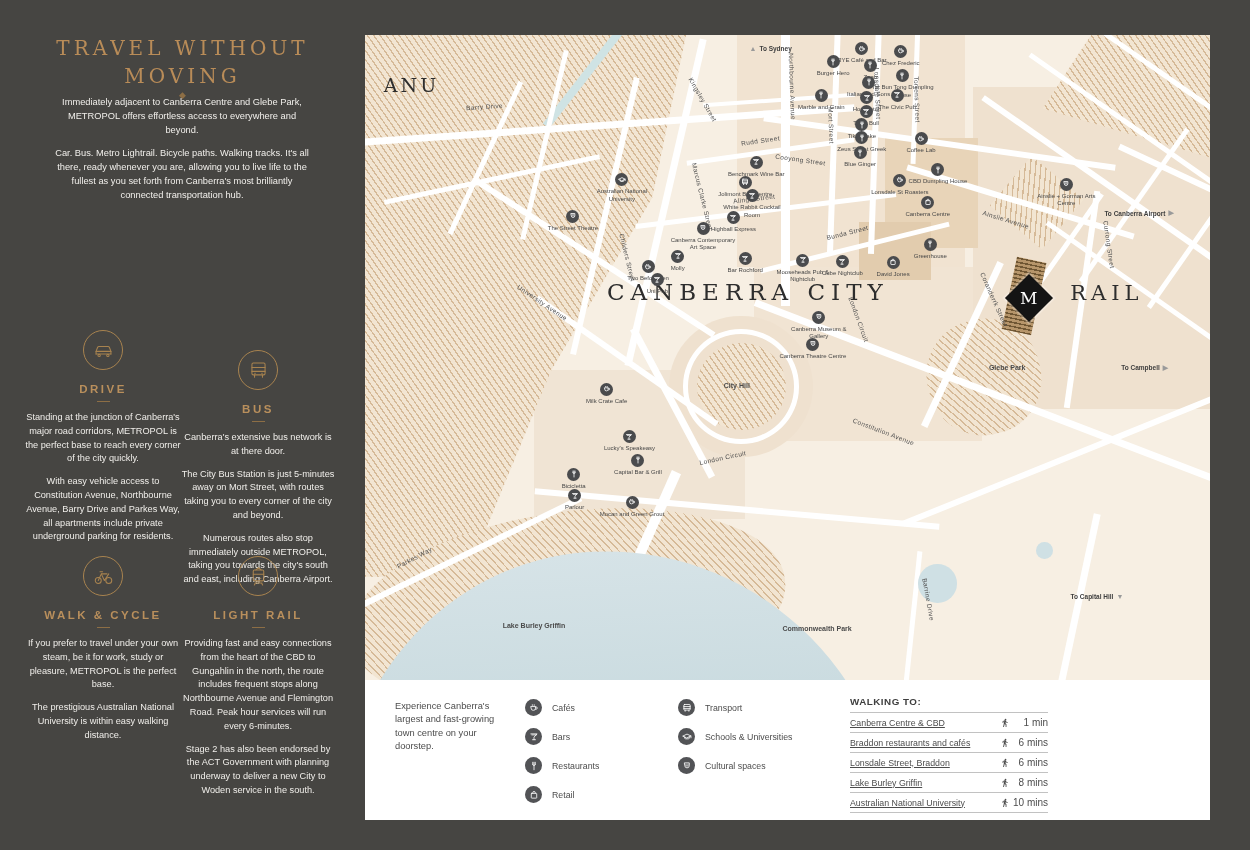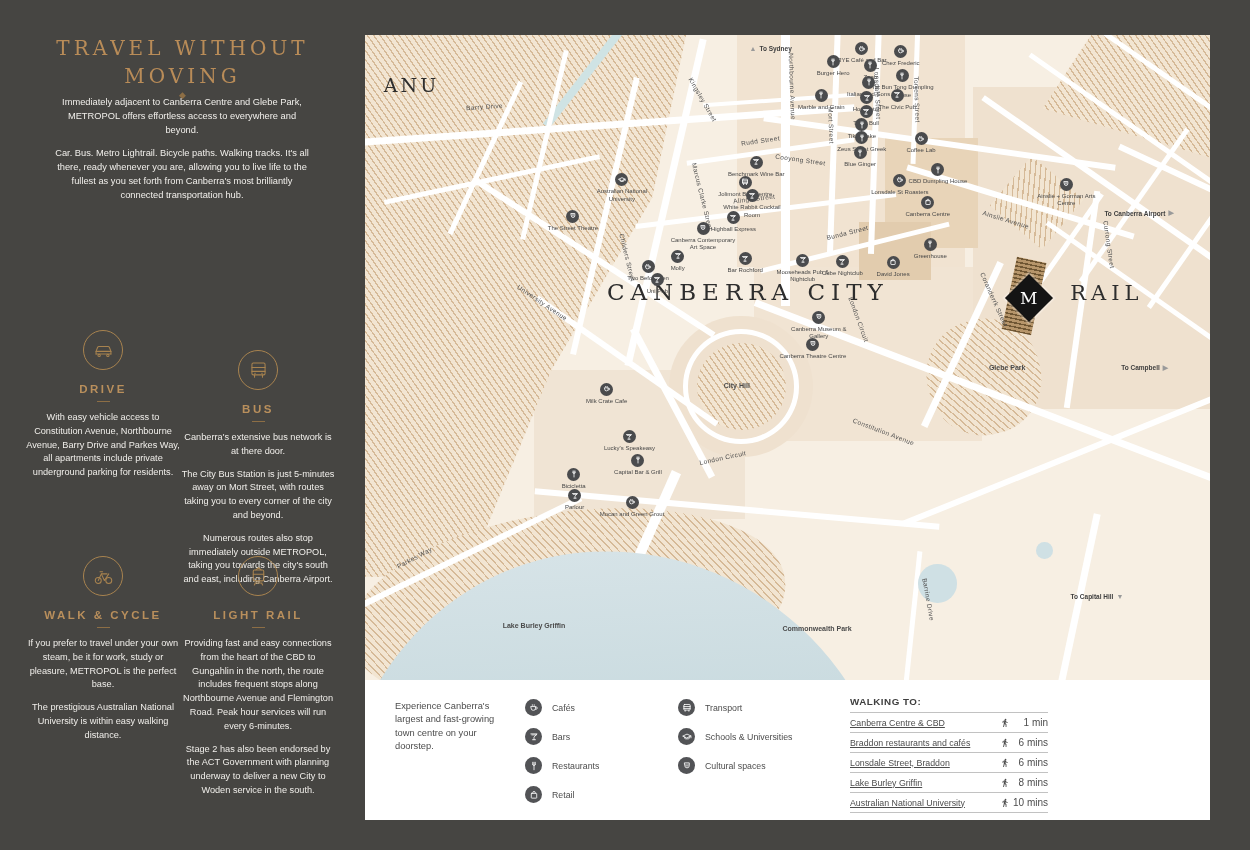--- a/index.html
+++ b/index.html
@@ -87,20 +87,21 @@
         <span class="s-circle">
           <svg width="21" height="21" viewBox="0 0 24 24" fill="none" stroke="#a8834f" stroke-width="1.2" stroke-linecap="round" stroke-linejoin="round" style="color:#a8834f">
             <path d="M3.5 16v-3l1.7-4.4c.3-.7.9-1.1 1.6-1.1h10.4c.7 0 1.3.4 1.6 1.1L20.5 13v3"></path>
             <path d="M3.5 13h17M3.5 16h17"></path>
             <circle cx="7" cy="17.6" r="1.3"></circle>
             <circle cx="17" cy="17.6" r="1.3"></circle>
           </svg>
         </span>
         <h3>DRIVE</h3>
         <div class="s-dash"></div>
+        <p>Standing at the junction of Canberra's major road corridors, METROPOL is the perfect base to reach every corner of the city quickly.</p>
         <p>With easy vehicle access to Constitution Avenue, Northbourne Avenue, Barry Drive and Parkes Way, all apartments include private underground parking for residents.</p>
       </div>
       <div class="section">
         <span class="s-circle">
           <svg width="21" height="21" viewBox="0 0 24 24" fill="none" stroke="#a8834f" stroke-width="1.2" stroke-linecap="round" stroke-linejoin="round" style="color:#a8834f">
             <rect x="4.5" y="3.5" width="15" height="13.5" rx="1.5"></rect>
             <path d="M4.5 8.5h15M4.5 13h15"></path>
             <path d="M7.5 19.8v-2.6M16.5 19.8v-2.6"></path>
             <path d="M7.7 15.2h.6M15.7 15.2h.6"></path>
           </svg>

